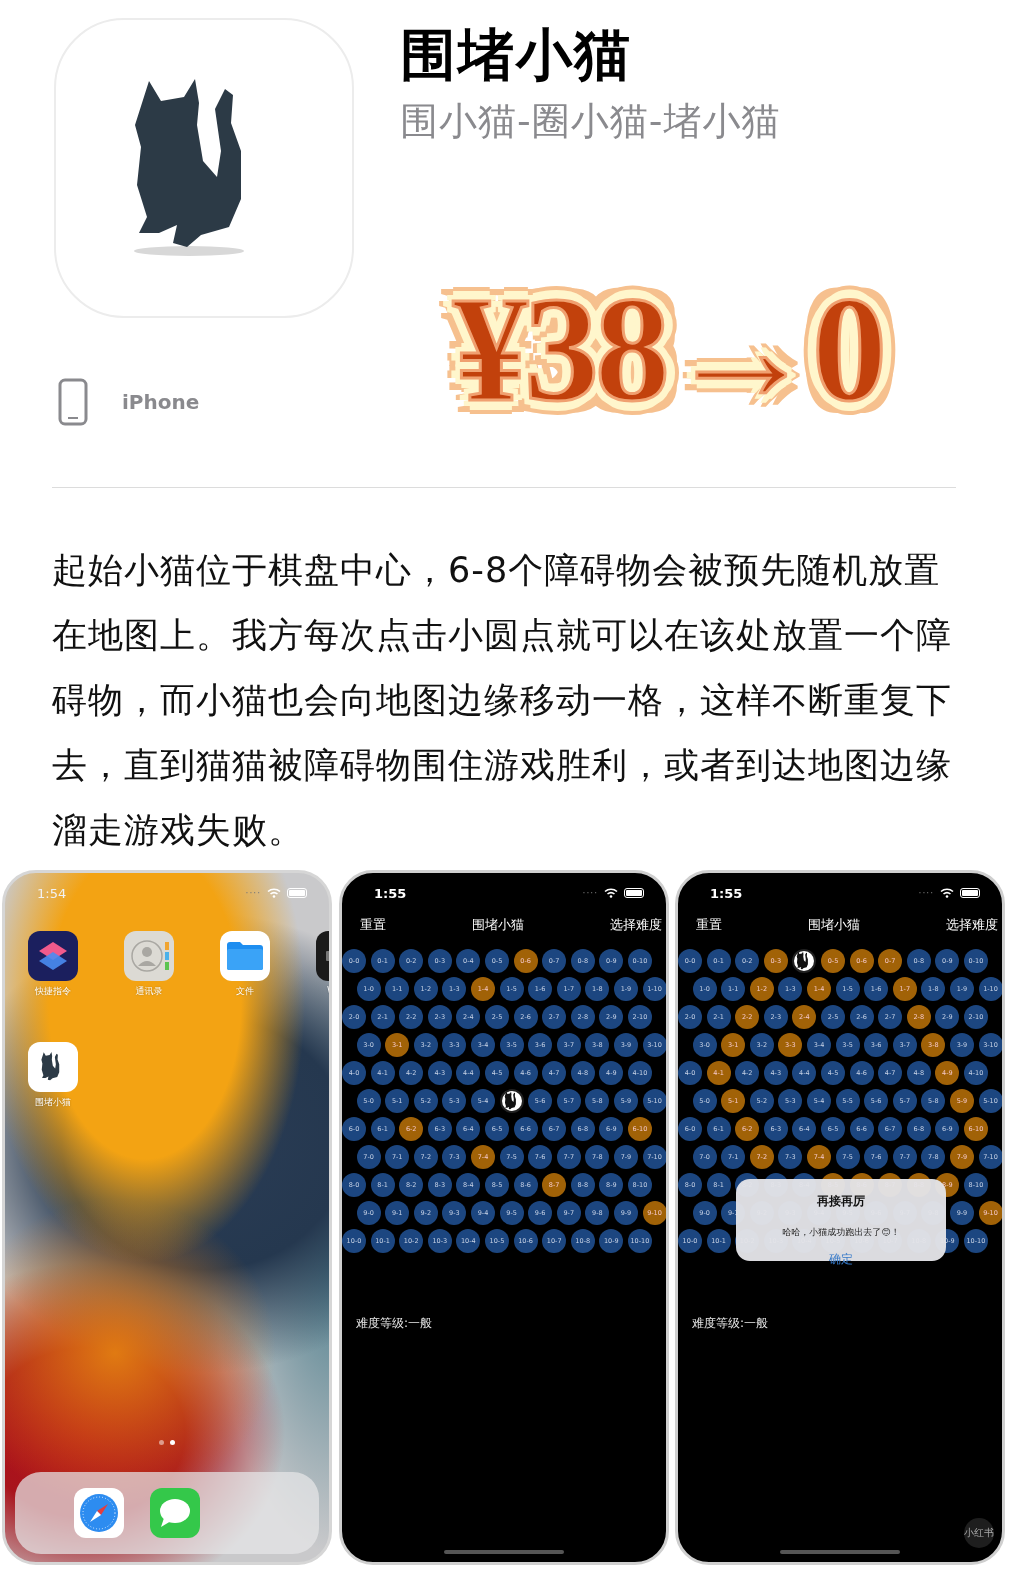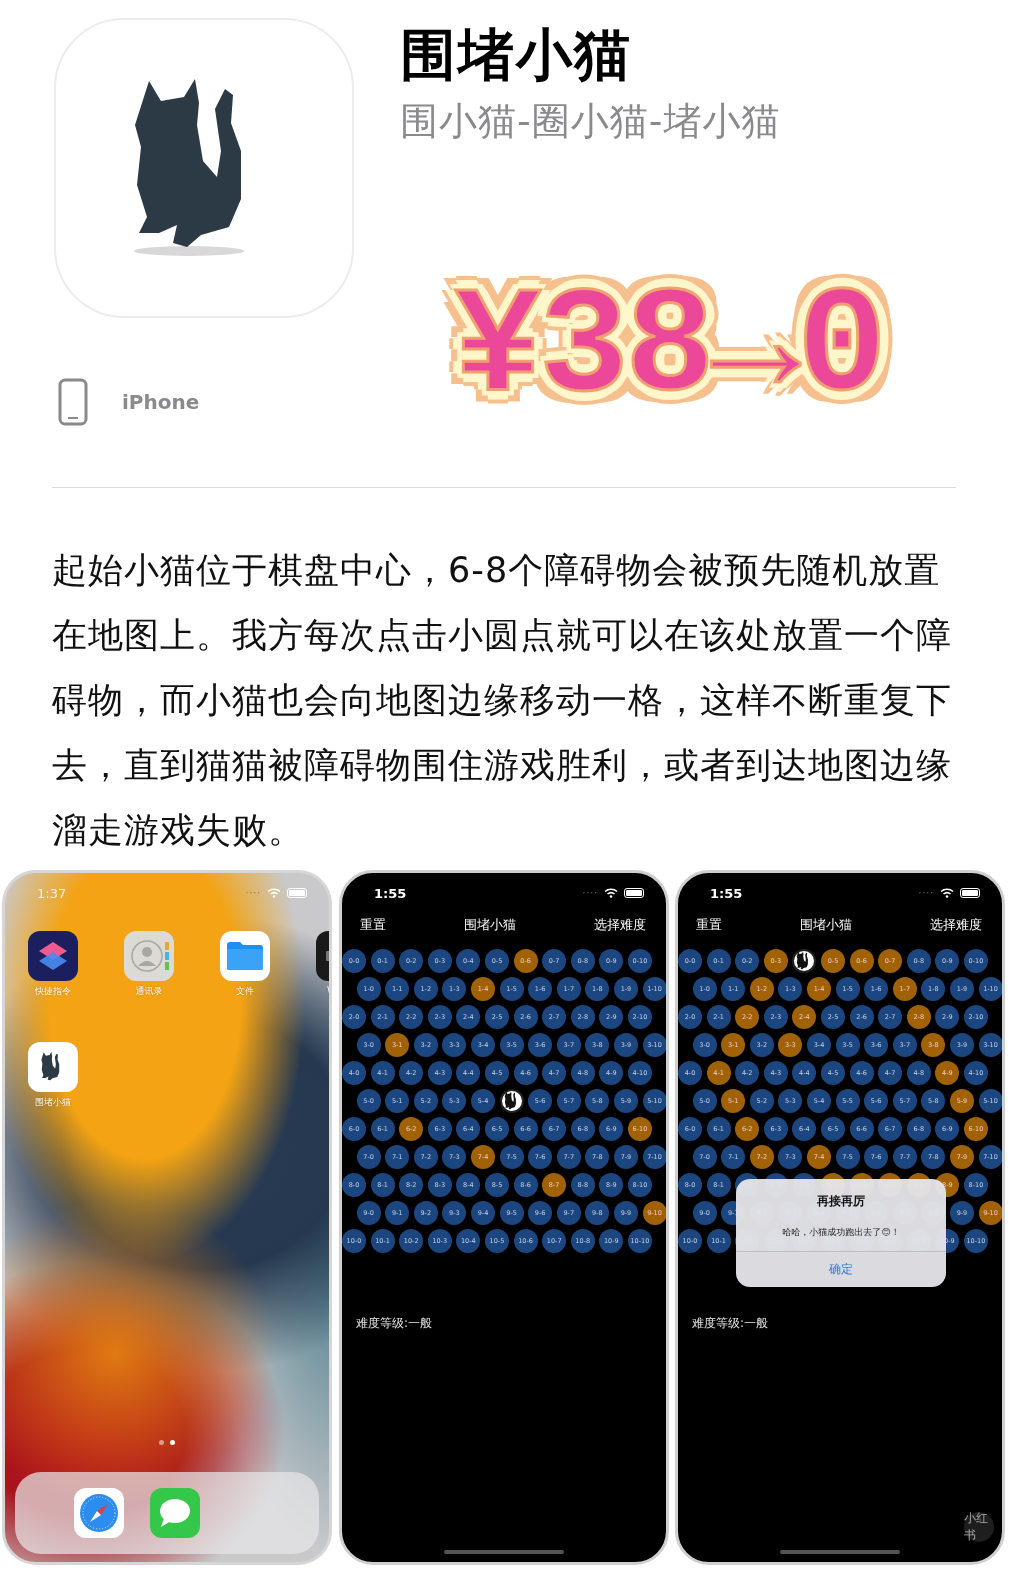--- a/index.html
+++ b/index.html
@@ -21,22 +21,22 @@
   }
   .platform {
     position: absolute; left: 58px; top: 378px; display: flex; align-items: center; gap: 34px;
   }
   .platform-label { font-size: 20px; color: #8a8a8e; font-weight: bold; }
   .price-badge {
     position: absolute; left: 418px; top: 274px; width: 500px; height: 150px;
     display: flex; align-items: center; justify-content: center;
   }
   .price-text {
-    font-family: Liberation Mono, monospace; font-size: 150px; font-weight: bold;
-    color: #ec4899; letter-spacing: -4px;
+    font-family: Liberation Serif, serif; font-size: 150px; font-weight: bold;
+    color: #c2410c; letter-spacing: -4px;
     -webkit-text-stroke: 3px #f0a070;
     text-shadow:
       0 0 0 #fff6cc,
       6px 6px 0 #fff6cc, -6px -6px 0 #fff6cc, 6px -6px 0 #fff6cc, -6px 6px 0 #fff6cc,
       10px 0 0 #fff6cc, -10px 0 0 #fff6cc, 0 10px 0 #fff6cc, 0 -10px 0 #fff6cc,
       12px 12px 0 #f6c08e, -12px -12px 0 #f6c08e, 12px -12px 0 #f6c08e, -12px 12px 0 #f6c08e,
       14px 0 0 #f6c08e, -14px 0 0 #f6c08e, 0 14px 0 #f6c08e, 0 -14px 0 #f6c08e;
   }
   .divider {
     position: absolute; left: 52px; top: 487px; width: 904px; height: 1px; background: #dcdcdc;
@@ -82,45 +82,45 @@
   .home-app-label { margin-top: 4px; font-size: 9px; color: #fff; white-space: nowrap; text-shadow: 0 0 2px rgba(0,0,0,0.3); }
   .page-dots { position: absolute; top: 567px; left: 0; right: 0; display: flex; justify-content: center; gap: 6px; }
   .page-dot { width: 5px; height: 5px; border-radius: 50%; background: rgba(255,255,255,0.5); }
   .page-dot.active { background: #fff; }
   .dock { position: absolute; left: 10px; right: 10px; bottom: 8px; height: 82px; border-radius: 26px;
     background: rgba(230,230,232,0.72); display: flex; align-items: center; justify-content: center; gap: 26px; padding-right: 60px; }
   .dock-icon { width: 50px; height: 50px; border-radius: 12px; display: flex; align-items: center; justify-content: center; }
 
   
   .nav-bar { position: absolute; top: 40px; left: 0; right: 0; height: 24px;
-    display: flex; align-items: center; justify-content: space-between; padding: 0 20px 0 18px; }
+    display: flex; align-items: center; justify-content: space-between; padding: 0 4px 0 18px; }
   .nav-btn { font-size: 13px; color: #fff; cursor: pointer; }
   .nav-title { font-size: 13px; color: #fff; }
   .board { position: absolute; top: 76px; left: 0; width: 330px; }
   .board-row { display: flex; height: 28px; gap: 4.6px; }
   .board-row.odd { padding-left: 14.6px; }
   .board-row.even { padding-left: 0; }
   .cell { width: 24px; height: 24px; border-radius: 50%; background: #1c4680;
     color: #c8d3e6; font-size: 6.5px; display: flex; align-items: center; justify-content: center;
     flex: 0 0 24px; cursor: pointer; font-family: "DejaVu Sans", sans-serif; }
   .cell.blocked { background: #a16207; color: #f6c9cb; }
   .cell.cat { background: #fff; border: 2px solid #222; }
   .difficulty { position: absolute; top: 442px; left: 14px; font-size: 12px; color: #e8e8e8; }
   .home-indicator { position: absolute; bottom: 8px; left: 50%; transform: translateX(-50%);
     width: 120px; height: 4px; border-radius: 2px; background: #555; }
 
-  .alert { position: absolute; left: 58px; top: 306px; width: 210px; height: 108px; border-radius: 14px;
+  .alert { position: absolute; left: 58px; top: 306px; width: 210px; height: 82px; border-radius: 14px;
     background: rgba(228,228,232,0.96); display: flex; flex-direction: column; align-items: center; }
   .alert-title { margin-top: 14px; font-size: 12px; font-weight: bold; color: #111; }
   .alert-msg { margin-top: 16px; font-size: 9px; color: #222; }
   .alert-sep { margin-top: 12px; width: 100%; height: 1px; background: #bdbdc2; }
   .alert-btn { flex: 1; width: 100%; display: flex; align-items: center; justify-content: center;
     font-size: 12px; color: #3478c8; cursor: pointer; }
-  .watermark { position: absolute; right: 8px; bottom: 20px; width: 30px; height: 30px; border-radius: 50%;
-    background: rgba(60,60,60,0.5); color: #aaa; font-size: 12px; display: flex; align-items: center; justify-content: center; }
+  .watermark { position: absolute; right: 8px; bottom: 14px; width: 30px; height: 30px; border-radius: 50%;
+    background: rgba(60,60,60,0.5); color: #aaa; font-size: 10px; display: flex; align-items: center; justify-content: center; }
 </style>
 </head>
 <body>
 
 <div class="app-icon">
   <svg width="150" height="190" viewBox="0 0 150 190">
     <ellipse cx="60" cy="178" rx="55" ry="5" fill="#d8d8d8"></ellipse>
     <path d="M20 8 L32 28 L55 24 L66 6 L70 30 L68 52 L74 88 L88 104 L92 78 L86 36 L96 16 L104 22 L102 50 L112 78 L112 126 L100 154 L72 162 L58 174 L44 170 L48 152 L30 160 L10 160 L18 144 L8 112 L12 74 L6 52 Z" fill="#2c3a46"></path>
   </svg>
 </div>
@@ -134,21 +134,21 @@
   <span class="platform-label">iPhone</span>
 </div>
 <div class="price-badge">
   <span class="price-text">¥38→0</span>
 </div>
 <div class="divider"></div>
 <div class="description">起始小猫位于棋盘中心，6-8个障碍物会被预先随机放置在地图上。我方每次点击小圆点就可以在该处放置一个障碍物，而小猫也会向地图边缘移动一格，这样不断重复下去，直到猫猫被障碍物围住游戏胜利，或者到达地图边缘溜走游戏失败。</div>
 
 <div class="phone home">
   <div class="status-bar">
-    <span class="status-time">1:37</span>
+    <span class="status-time">1:54</span>
     <span class="status-right">
       <span class="signal-dots">····</span>
       <svg width="14" height="10" viewBox="0 0 14 10">
           <path d="M1 3.5 A9 9 0 0 1 13 3.5 M3.5 6 A5.5 5.5 0 0 1 10.5 6" fill="none" stroke="#fff" stroke-width="1.6"></path>
           <circle cx="7" cy="8.5" r="1.3" fill="#fff"></circle>
         </svg>
       <span class="battery"></span>
     </span>
   </div>
   <div class="home-apps">

